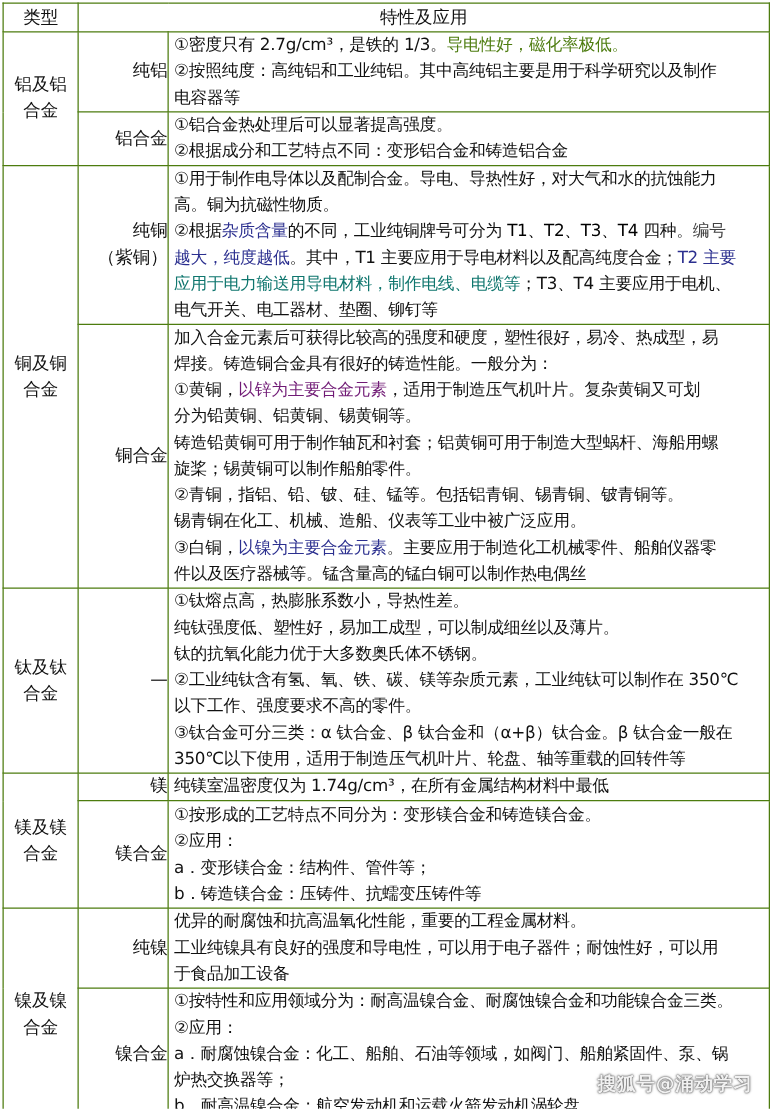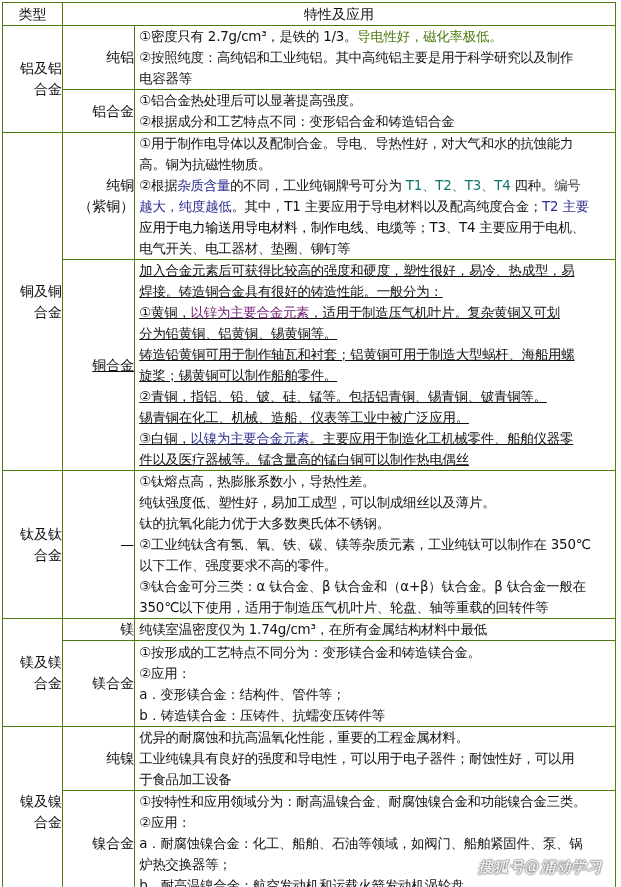--- a/index.html
+++ b/index.html
@@ -5,38 +5,38 @@
   html, body { margin: 0; padding: 0; background: #ffffff; }
   body { width: 621px; height: 887px; position: relative; overflow: hidden;
          font-family: "DejaVu Sans", "Liberation Sans", sans-serif; color: #111; }
   table.metals { position: absolute; left: 2px; top: 2px; width: 614px;
                  border-collapse: collapse; table-layout: fixed; }
   table.metals td { border: 1px solid #4d7c0f; vertical-align: middle; padding: 0; }
   .col-type { width: 60px; }
   .col-sub  { width: 72px; }
   .col-desc { width: 480px; }
   .hdr td { height: 22px; text-align: center; font-size: 14px; line-height: 22px; }
-  .type { text-align: right; font-size: 14px; line-height: 21px; }
+  .type { text-align: center; font-size: 14px; line-height: 21px; }
   .sub  { text-align: right; font-size: 14px; line-height: 21px; }
   .desc { text-align: left; font-size: 13.4px; line-height: 21px; padding: 0 4px !important;
           letter-spacing: -0.2px; }
   .desc .line { display: block; }
   .blue { color: #2b2f8f; }
   .r-al1 td { height: 63px; }
   .r-al2 td { height: 42px; }
   .r-cu1 td { height: 126px; }
-  .r-cu2 td { height: 206px; text-decoration: underline; }
+  .r-cu2 td { height: 206px; }
   .r-ti  td { height: 144px; margin-top: 32px; }
   .r-mg1 td { height: 21px; }
   .r-mg2 td { height: 85px; }
   .r-ni1 td { height: 60px; }
   .r-ni2 td { height: 105px; }
   .watermark { position: absolute; left: 478px; top: 858px; font-size: 15px;
                color: rgba(255,255,255,0.92); font-weight: bold;
-               text-shadow: 0 0 2px #555, 0 0 1px #333; letter-spacing: 0.5px; font-style: italic; }
+               text-shadow: 0 0 2px #555, 0 0 1px #333; letter-spacing: 0.5px; }
 </style>
 </head>
 <body>
 
 <table class="metals">
   <colgroup>
       <col class="col-type">
       <col class="col-sub">
       <col class="col-desc">
     </colgroup>
@@ -71,23 +71,23 @@
       <div>铜及铜</div>
       <div>合金</div>
     </td>
     <td class="sub">
       <div>纯铜</div>
       <div>（紫铜）</div>
     </td>
     <td class="desc">
           <span class="line"><span>①用于制作电导体以及配制合金。导电、导热性好，对大气和水的抗蚀能力</span></span>
           <span class="line"><span>高。铜为抗磁性物质。</span></span>
-          <span class="line"><span>②根据</span><span class="blue" style="color: rgb(43, 47, 143);">杂质含量</span><span>的不同，工业纯铜牌号可分为 </span><span class="blue" style="color: #0f766e;">T1、T2、T3、T4</span><span> 四种。</span><span class="blue" style="color: #404040;">编号</span></span>
+          <span class="line"><span>②根据</span><span class="blue" style="color: rgb(43, 47, 143);">杂质含量</span><span>的不同，工业纯铜牌号可分为 </span><span class="blue" style="color: #000000;">T1、T2、T3、T4</span><span> 四种。</span><span class="blue" style="color: #404040;">编号</span></span>
           <span class="line"><span class="blue" style="color: rgb(43, 47, 143);">越大，纯度越低</span><span>。其中，T1 主要应用于导电材料以及配高纯度合金；</span><span class="blue" style="color: rgb(43, 47, 143);">T2 主要</span></span>
-          <span class="line"><span class="blue" style="color: #000000;">应用于电力输送用导电材料，制作电线、电缆等</span><span>；T3、T4 主要应用于电机、</span></span>
+          <span class="line"><span class="blue" style="color: #0f766e;">应用于电力输送用导电材料，制作电线、电缆等</span><span>；T3、T4 主要应用于电机、</span></span>
           <span class="line"><span>电气开关、电工器材、垫圈、铆钉等</span></span>
         </td>
   </tr>
   <tr class="r-cu2">
     <td class="sub">铜合金</td>
     <td class="desc">
           <span class="line"><span>加入合金元素后可获得比较高的强度和硬度，塑性很好，易冷、热成型，易</span></span>
           <span class="line"><span>焊接。铸造铜合金具有很好的铸造性能。一般分为：</span></span>
           <span class="line"><span>①黄铜，</span><span class="blue" style="color: #701a75;">以锌为主要合金元素</span><span>，适用于制造压气机叶片。复杂黄铜又可划</span></span>
           <span class="line"><span>分为铅黄铜、铝黄铜、锡黄铜等。</span></span>

